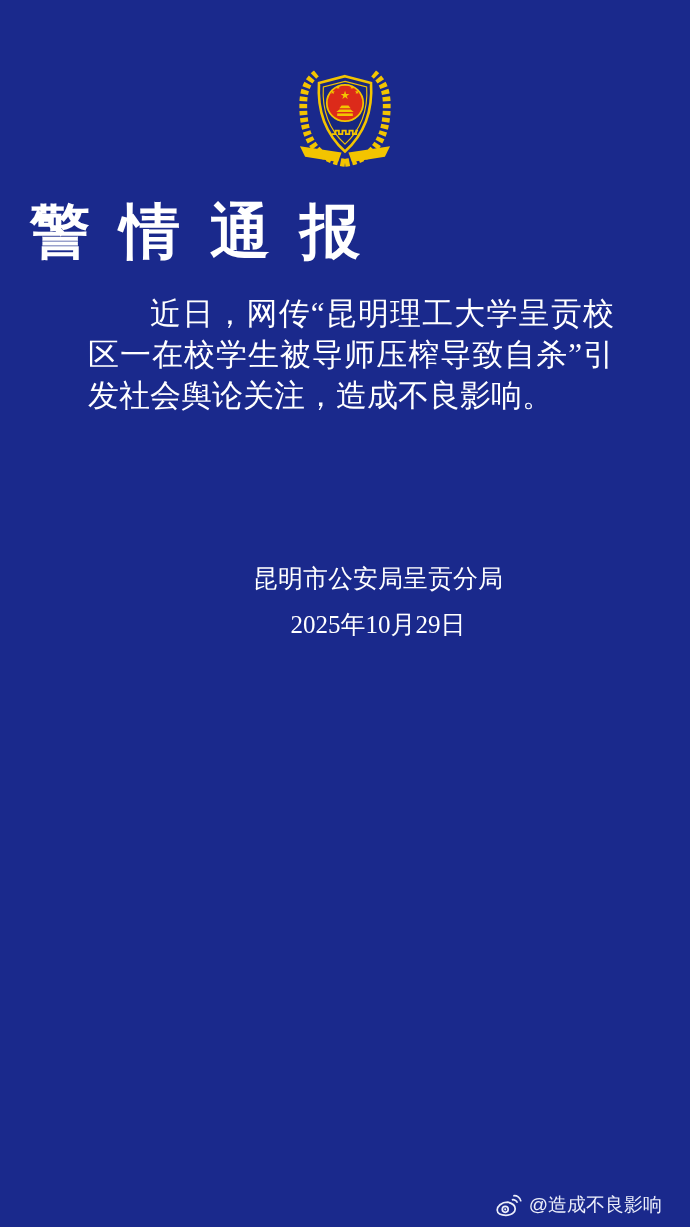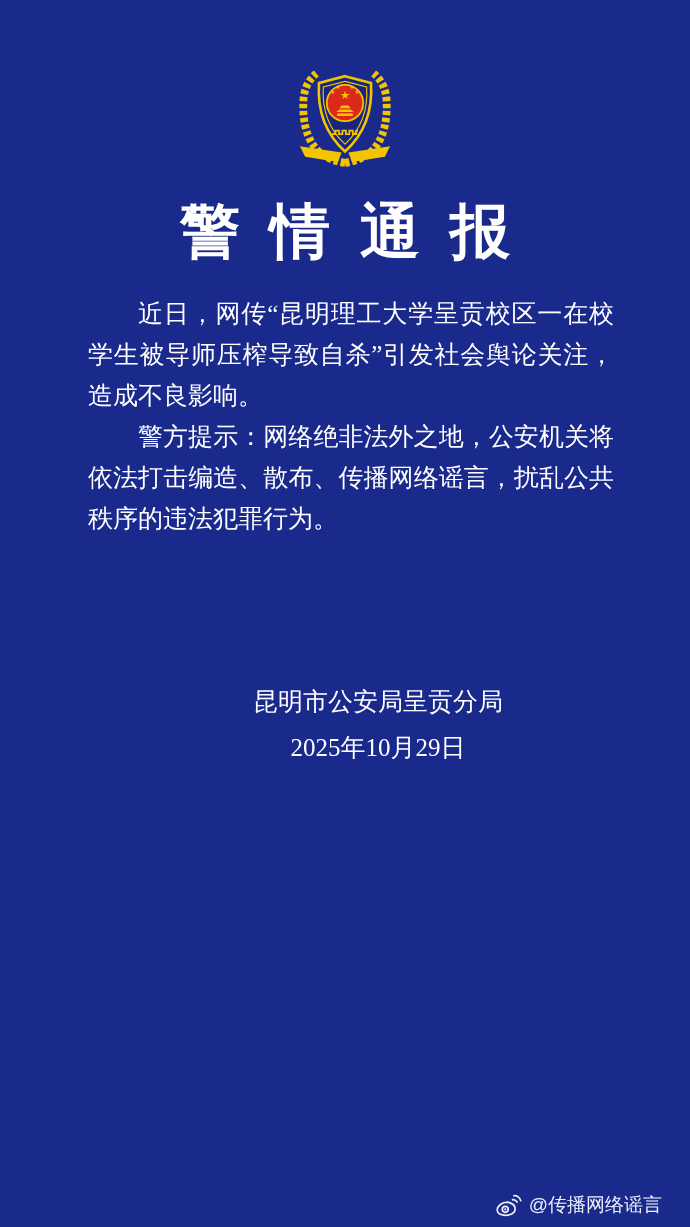--- a/index.html
+++ b/index.html
@@ -10,31 +10,30 @@
     overflow:hidden;
     color:#ffffff;
     font-family:"Liberation Serif","DejaVu Serif",serif;
   }
   .emblem-wrap{
     display:flex;justify-content:center;
     padding-top:58px;
   }
   .notice-title{
     margin:26px 0 0 30px;
-    text-align:center;
     font-size:60px;
     line-height:64px;
     font-weight:900;
     letter-spacing:30px;
     color:#ffffff;
   }
   .notice-body{
     margin-top:29px;
     padding:0 76px 0 88px;
-    font-size:25px;
+    font-size:31px;
     line-height:41px;
     text-align:justify;
     text-justify:inter-ideograph;
   }
   .notice-body p{
     margin:0;
     text-indent:2em;
     word-break:break-all;
   }
   .signature{
@@ -84,36 +83,35 @@
       <rect x="51" y="59" width="18" height="3" fill="#f3c400"></rect>
 
       <path d="M45,83 h4 v-4 h4 v4 h4 v-4 h4 v4 h4 v-4 h4 v4 h4 v-4 h2" fill="none" stroke="#f3c400" stroke-width="2"></path>
     </svg>
   </div>
 
   <h1 class="notice-title">警情通报</h1>
 
   <div class="notice-body">
     <p>近日，网传“昆明理工大学呈贡校区一在校学生被导师压榨导致自杀”引发社会舆论关注，造成不良影响。</p>
-    <p>警方提示：网络绝非法外之地，公安机关将依法打击编造、散布、传播网络谣言，扰乱公共秩序的违法犯罪行为。</p>
   </div>
 
   <div class="signature">
     <div>昆明市公安局呈贡分局</div>
     <div>2025年10月29日</div>
   </div>
 
   <div class="watermark">
     <span class="wicon">
       <svg width="27" height="23" viewBox="0 0 28 24">
         <g fill="none" stroke="#f5f7ff" stroke-width="1.8">
           <path d="M13,8.5 C6.5,8.5 2.2,13 2.2,16.8 C2.2,20.3 6.2,22.2 11.2,22.2 C16.8,22.2 21,19.6 21,15.6 C21,12 17.4,9.4 13,8.5 Z"></path>
           <circle cx="10.6" cy="16" r="3.1"></circle>
           <path d="M17.5,6.2 C19.6,5.5 22.4,6.6 23.3,9.2"></path>
           <path d="M19,1.9 C22.6,1.2 26.4,3.6 27,7.6"></path>
         </g>
         <circle cx="10.6" cy="16" r="1.1" fill="#f5f7ff"></circle>
       </svg>
     </span>
-    <span>@传播网络谣言</span>
+    <span>@造成不良影响</span>
   </div>
 
 </div>
 
 </body></html>

